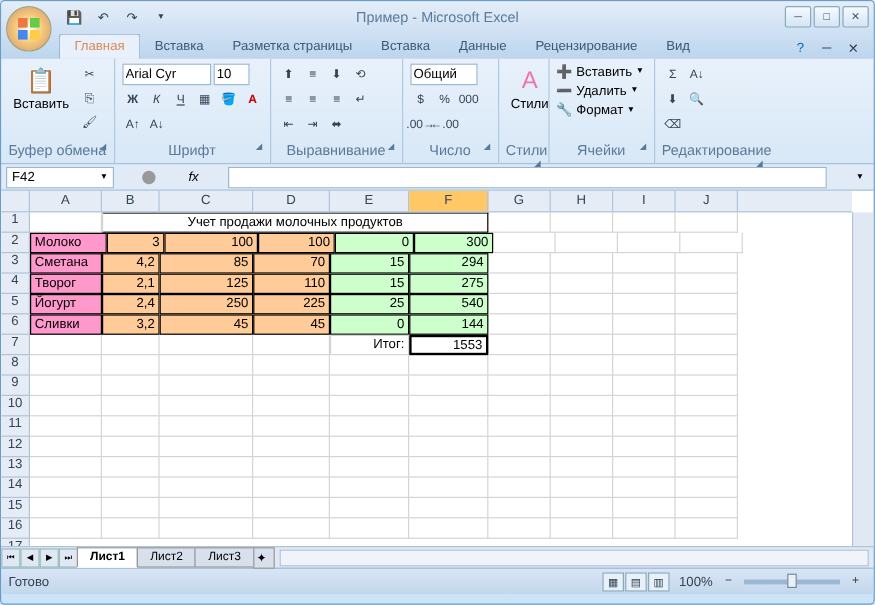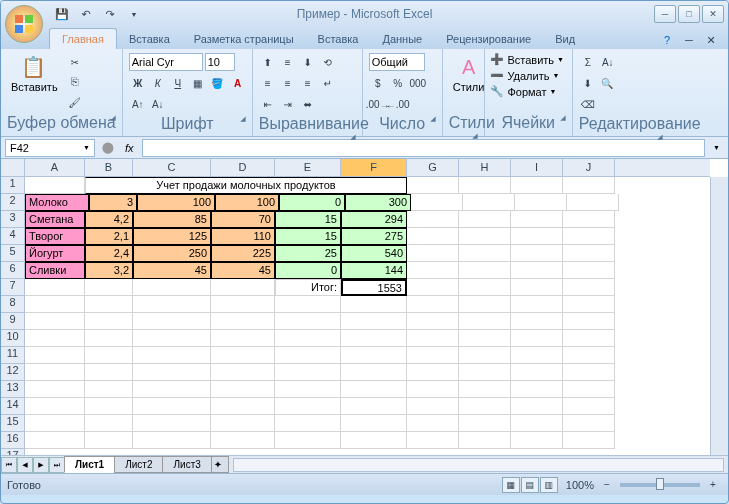--- a/index.html
+++ b/index.html
@@ -16,32 +16,32 @@
     
     
     .ribbon-tabs { height: 22px; display: flex; align-items: flex-end; padding-left: 48px; gap: 0; background: linear-gradient(#cfe0f3,#bcd5ed); }
     .ribbon-tab { padding: 4px 12px; font-size: 11px; color: #3b5a7a; cursor: pointer; border-radius: 3px 3px 0 0; }
     .ribbon-tab.active { background: #e8f1fb; border: 1px solid #9bb8d5; border-bottom: none; color: #d85; }
     .help-controls { margin-left: auto; display: flex; gap: 4px; padding-right: 8px; }
     
     
     .ribbon { height: 88px; background: linear-gradient(#e8f1fb, #d8e8f7); border-bottom: 1px solid #9bb8d5; display: flex; }
     .ribbon-group { border-right: 1px solid #b0c8e0; padding: 2px 6px; display: flex; flex-direction: column; justify-content: space-between; }
-    .ribbon-group-label { text-align: center; font-size: 16px; color: #5a7a9a; padding: 2px 0; position: relative; }
+    .ribbon-group-label { text-align: center; font-size: 12px; color: #5a7a9a; padding: 2px 0; position: relative; }
     .ribbon-group-label::after { content: '◢'; position: absolute; right: 0; font-size: 7px; color: #5a7a9a; }
     .rg-body { display: flex; gap: 4px; align-items: flex-start; flex: 1; padding-top: 2px; }
     .big-btn { display: flex; flex-direction: column; align-items: center; gap: 2px; padding: 2px 4px; cursor: pointer; }
     .big-btn-icon { width: 24px; height: 24px; display: flex; align-items: center; justify-content: center; font-size: 20px; }
     .btn-stack { display: flex; flex-direction: column; gap: 2px; }
     .sm-btn { width: 18px; height: 18px; border: 1px solid transparent; display: flex; align-items: center; justify-content: center; cursor: pointer; font-size: 10px; color: #345; }
     .combo { height: 18px; border: 1px solid #9bb8d5; background: #fff; font-size: 11px; padding: 0 2px; }
     .row { display: flex; gap: 2px; }
     
     
-    .formula-row { height: 22px; background: #e0ebf7; border-bottom: 1px solid #9bb8d5; display: flex; align-items: center; padding: 2px 4px; gap: 4px; }
+    .formula-row { height: 22px; background: #e0ebf7; border-bottom: 1px solid #9bb8d5; display: flex; align-items: center; padding: 2px 4px; gap: 20px; }
     .name-box { width: 90px; height: 18px; border: 1px solid #9bb8d5; background: #fff; padding: 0 4px; font-size: 11px; display: flex; align-items: center; }
     .fx-label { font-style: italic; font-size: 11px; padding: 0 4px; }
     .formula-input { flex: 1; height: 18px; border: 1px solid #9bb8d5; background: #fff; }
     
     
     .grid-area { height: 296px; background: #fff; display: flex; overflow: hidden; position: relative; }
     .col-headers { position: absolute; top: 0; left: 24px; right: 18px; height: 18px; display: flex; background: #e5ecf6; border-bottom: 1px solid #b0c3d8; z-index: 2; }
     .col-header { border-right: 1px solid #b0c3d8; text-align: center; font-size: 11px; color: #345; padding-top: 2px; }
     .col-header.active { background: #ffc766; }
     .row-headers { position: absolute; top: 18px; left: 0; width: 24px; bottom: 0; background: #e5ecf6; border-right: 1px solid #b0c3d8; z-index: 2; }

